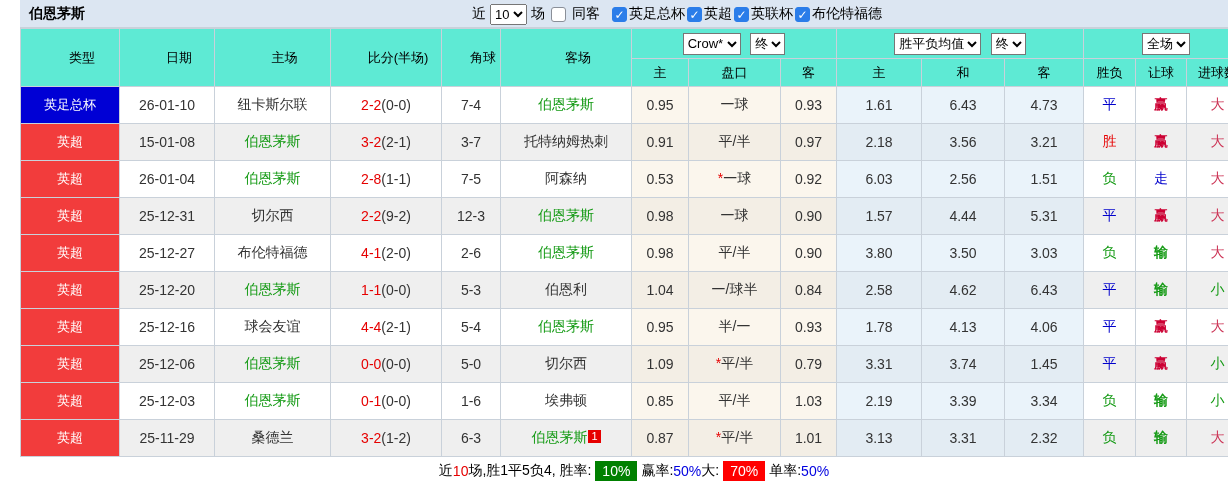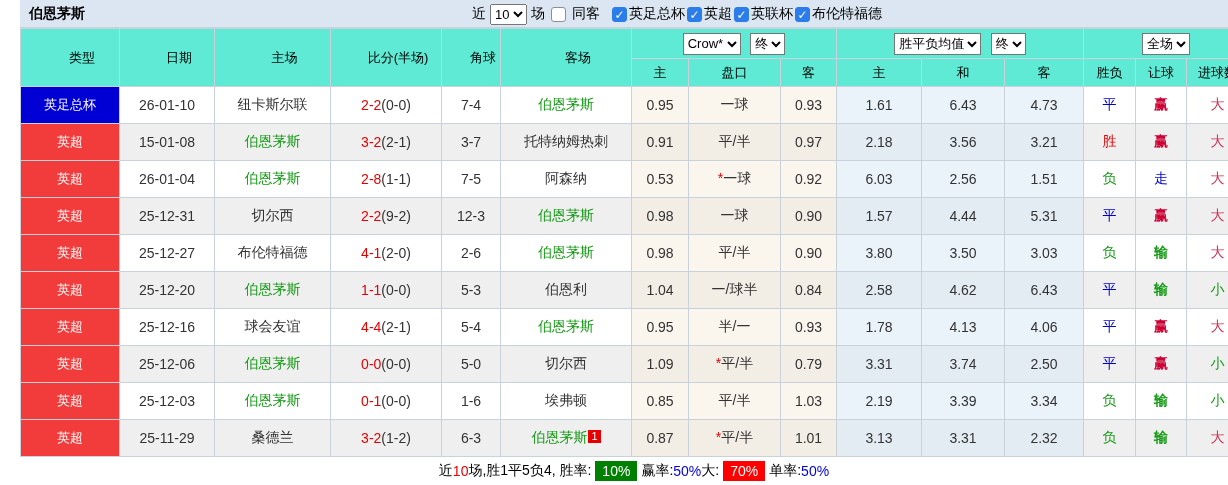--- a/index.html
+++ b/index.html
@@ -309,21 +309,21 @@
       <td class="c-date">25-12-06</td>
       <td class="c-team"><span class="team-green">伯恩茅斯</span></td>
       <td class="c-score"><span class="score-full">0-0</span><span class="score-half">(0-0)</span></td>
       <td class="c-corner">5-0</td>
       <td class="c-team"><span>切尔西</span></td>
       <td class="c-odds">1.09</td>
       <td class="c-odds"><span class="star">*</span><span>平/半</span></td>
       <td class="c-odds">0.79</td>
       <td class="c-mean">3.31</td>
       <td class="c-mean">3.74</td>
-      <td class="c-mean">2.50</td>
+      <td class="c-mean">1.45</td>
       <td class="c-res"><span class="t-blue">平</span></td>
       <td class="c-res c-let"><span class="t-red">赢</span></td>
       <td class="c-res c-goals"><span class="t-green">小</span></td>
     </tr>
         <tr>
       <td class="c-type bg-red"><span>英超</span></td>
       <td class="c-date">25-12-03</td>
       <td class="c-team"><span class="team-green">伯恩茅斯</span></td>
       <td class="c-score"><span class="score-full">0-1</span><span class="score-half">(0-0)</span></td>
       <td class="c-corner">1-6</td>

